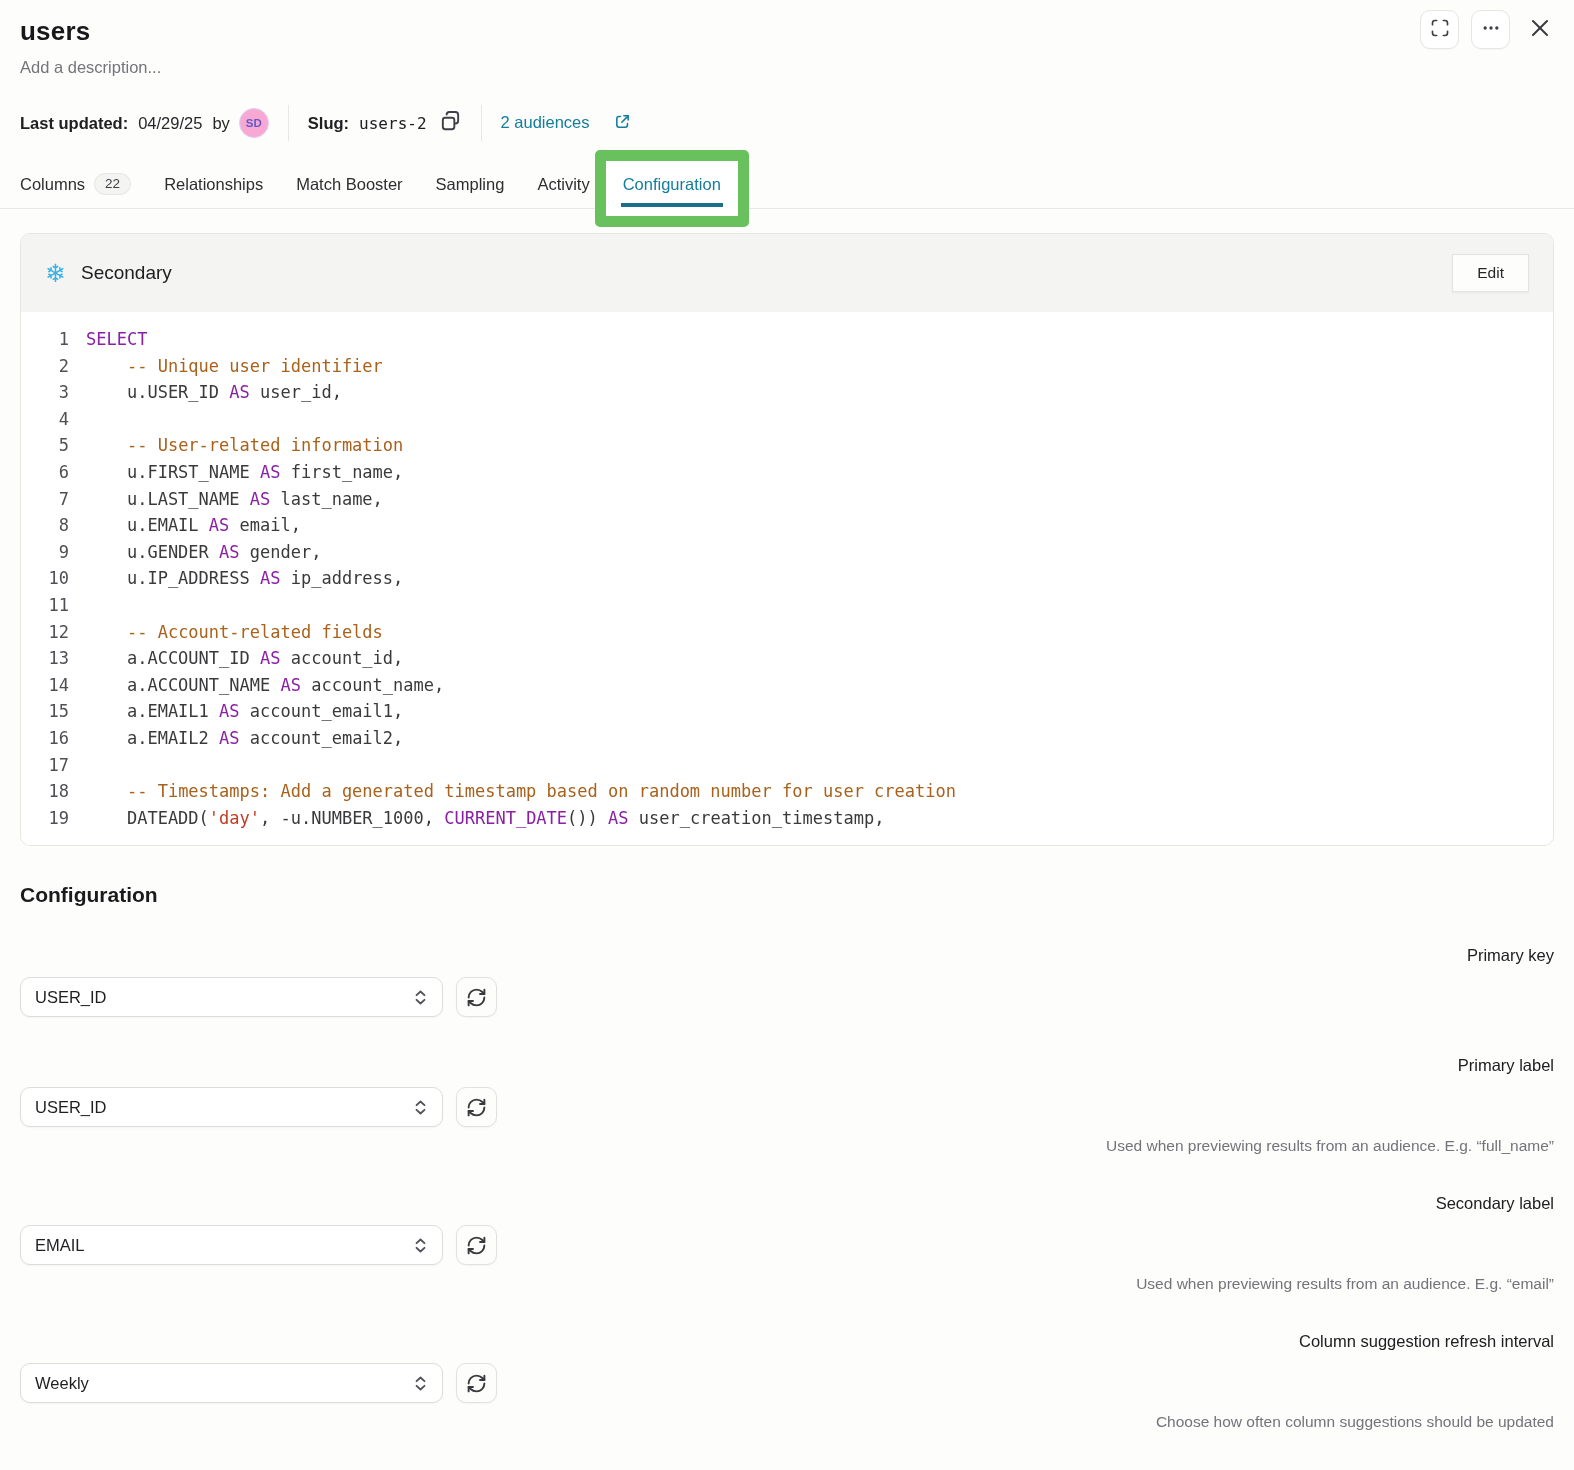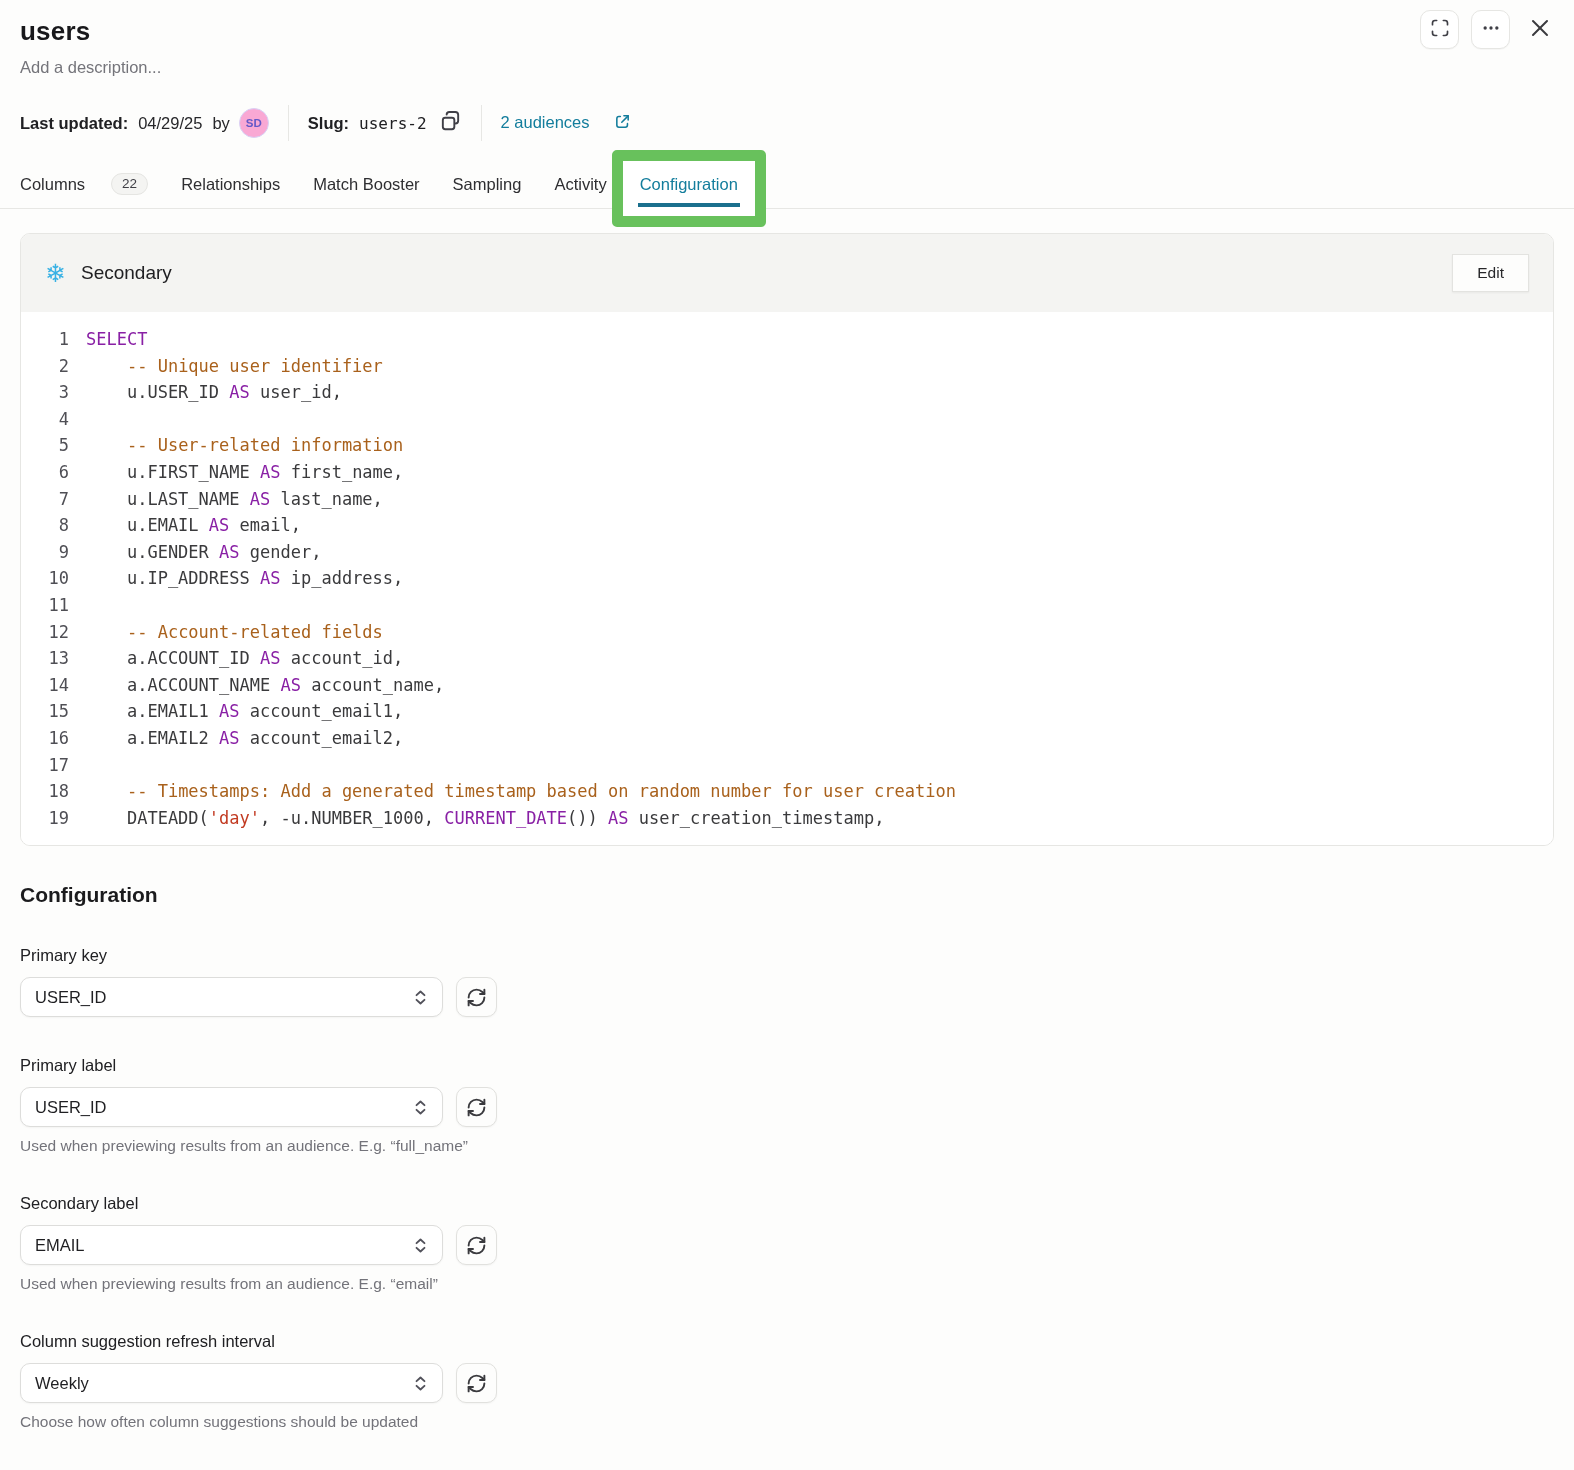--- a/index.html
+++ b/index.html
@@ -34,21 +34,21 @@
   .meta-divider { width:1px; height:36px; background:#e7e7e4; margin:0 19px; }
   .slug-code { font-family:"DejaVu Sans Mono", monospace; font-size:16px; margin-left:10px; color:#202023; }
   .icon-btn { background:none; border:none; padding:0; margin-left:12px; cursor:pointer; display:grid; place-items:center; }
   .aud-link { color:#137d9c; display:flex; align-items:flex-start; gap:24px; text-decoration:none; cursor:pointer; }
 
   
   .tabs {
     display:flex; align-items:center; gap:33px; height:49px; margin-top:19px;
     padding:0 20px; border-bottom:1px solid #e7e7e4; position:relative;
   }
-  .tab { display:flex; align-items:center; gap:26px; font-size:16.5px; color:#2e2e31; cursor:pointer; position:relative;text-align:center; }
+  .tab { display:flex; align-items:center; gap:9px; font-size:16.5px; color:#2e2e31; cursor:pointer; position:relative;text-align:center; }
   .tab-badge {
     background:#f4f4f2; border:1px solid #e5e5e2; border-radius:999px;
     font-size:13.5px; color:#3f3f46; padding:3px 10px; line-height:1;
   }
   .tab.is-active { color:#137d9c; }
   .tab.is-active .tab-label { position:relative; z-index:2; }
   .tab-underline { position:absolute; left:-2px; right:-2px; bottom:-13px; height:4px; background:#1a6f8d; z-index:2; }
   .green-box {
     position:absolute; left:-28px; right:-28px; top:-25px; bottom:-33px;
     border:11px solid #68c15c; border-radius:5px; background:#fff; z-index:1; pointer-events:none;
@@ -74,21 +74,21 @@
   }
   .code-line { display:flex; white-space:pre; }
   .ln { flex:none; width:30px; text-align:right; margin-right:17px; color:#4f4f55; }
   .tok-kw  { color:#8920a5; }
   .tok-cm  { color:#a9611c; }
   .tok-str { color:#c23b22; }
 
   
   .config { padding:0 20px 30px; }
   .config-heading { margin:37px 0 0; font-size:21px; font-weight:700; color:#1b1b1d; }
-  .field { margin-top:39px; }
+  .field { margin-top:39px;text-align:right; }
   .field-label { font-size:16.5px; font-weight:500; color:#202023; }
   .control-row { display:flex; align-items:center; gap:13px; margin-top:12px; }
   .select {
     width:423px; height:40px; border:1px solid #dddddb; border-radius:10px; background:#fff;
     display:flex; align-items:center; justify-content:space-between; padding:0 12px 0 14px;
     font-size:16.5px; color:#1f1f22; cursor:pointer; box-shadow:0 1px 2px rgba(0,0,0,.04);
   }
   .refresh-btn {
     width:41px; height:40px; border:1px solid #e1e1de; border-radius:10px; background:#fdfdfc;
     display:grid; place-items:center; cursor:pointer; box-shadow:0 1px 2px rgba(0,0,0,.04);

